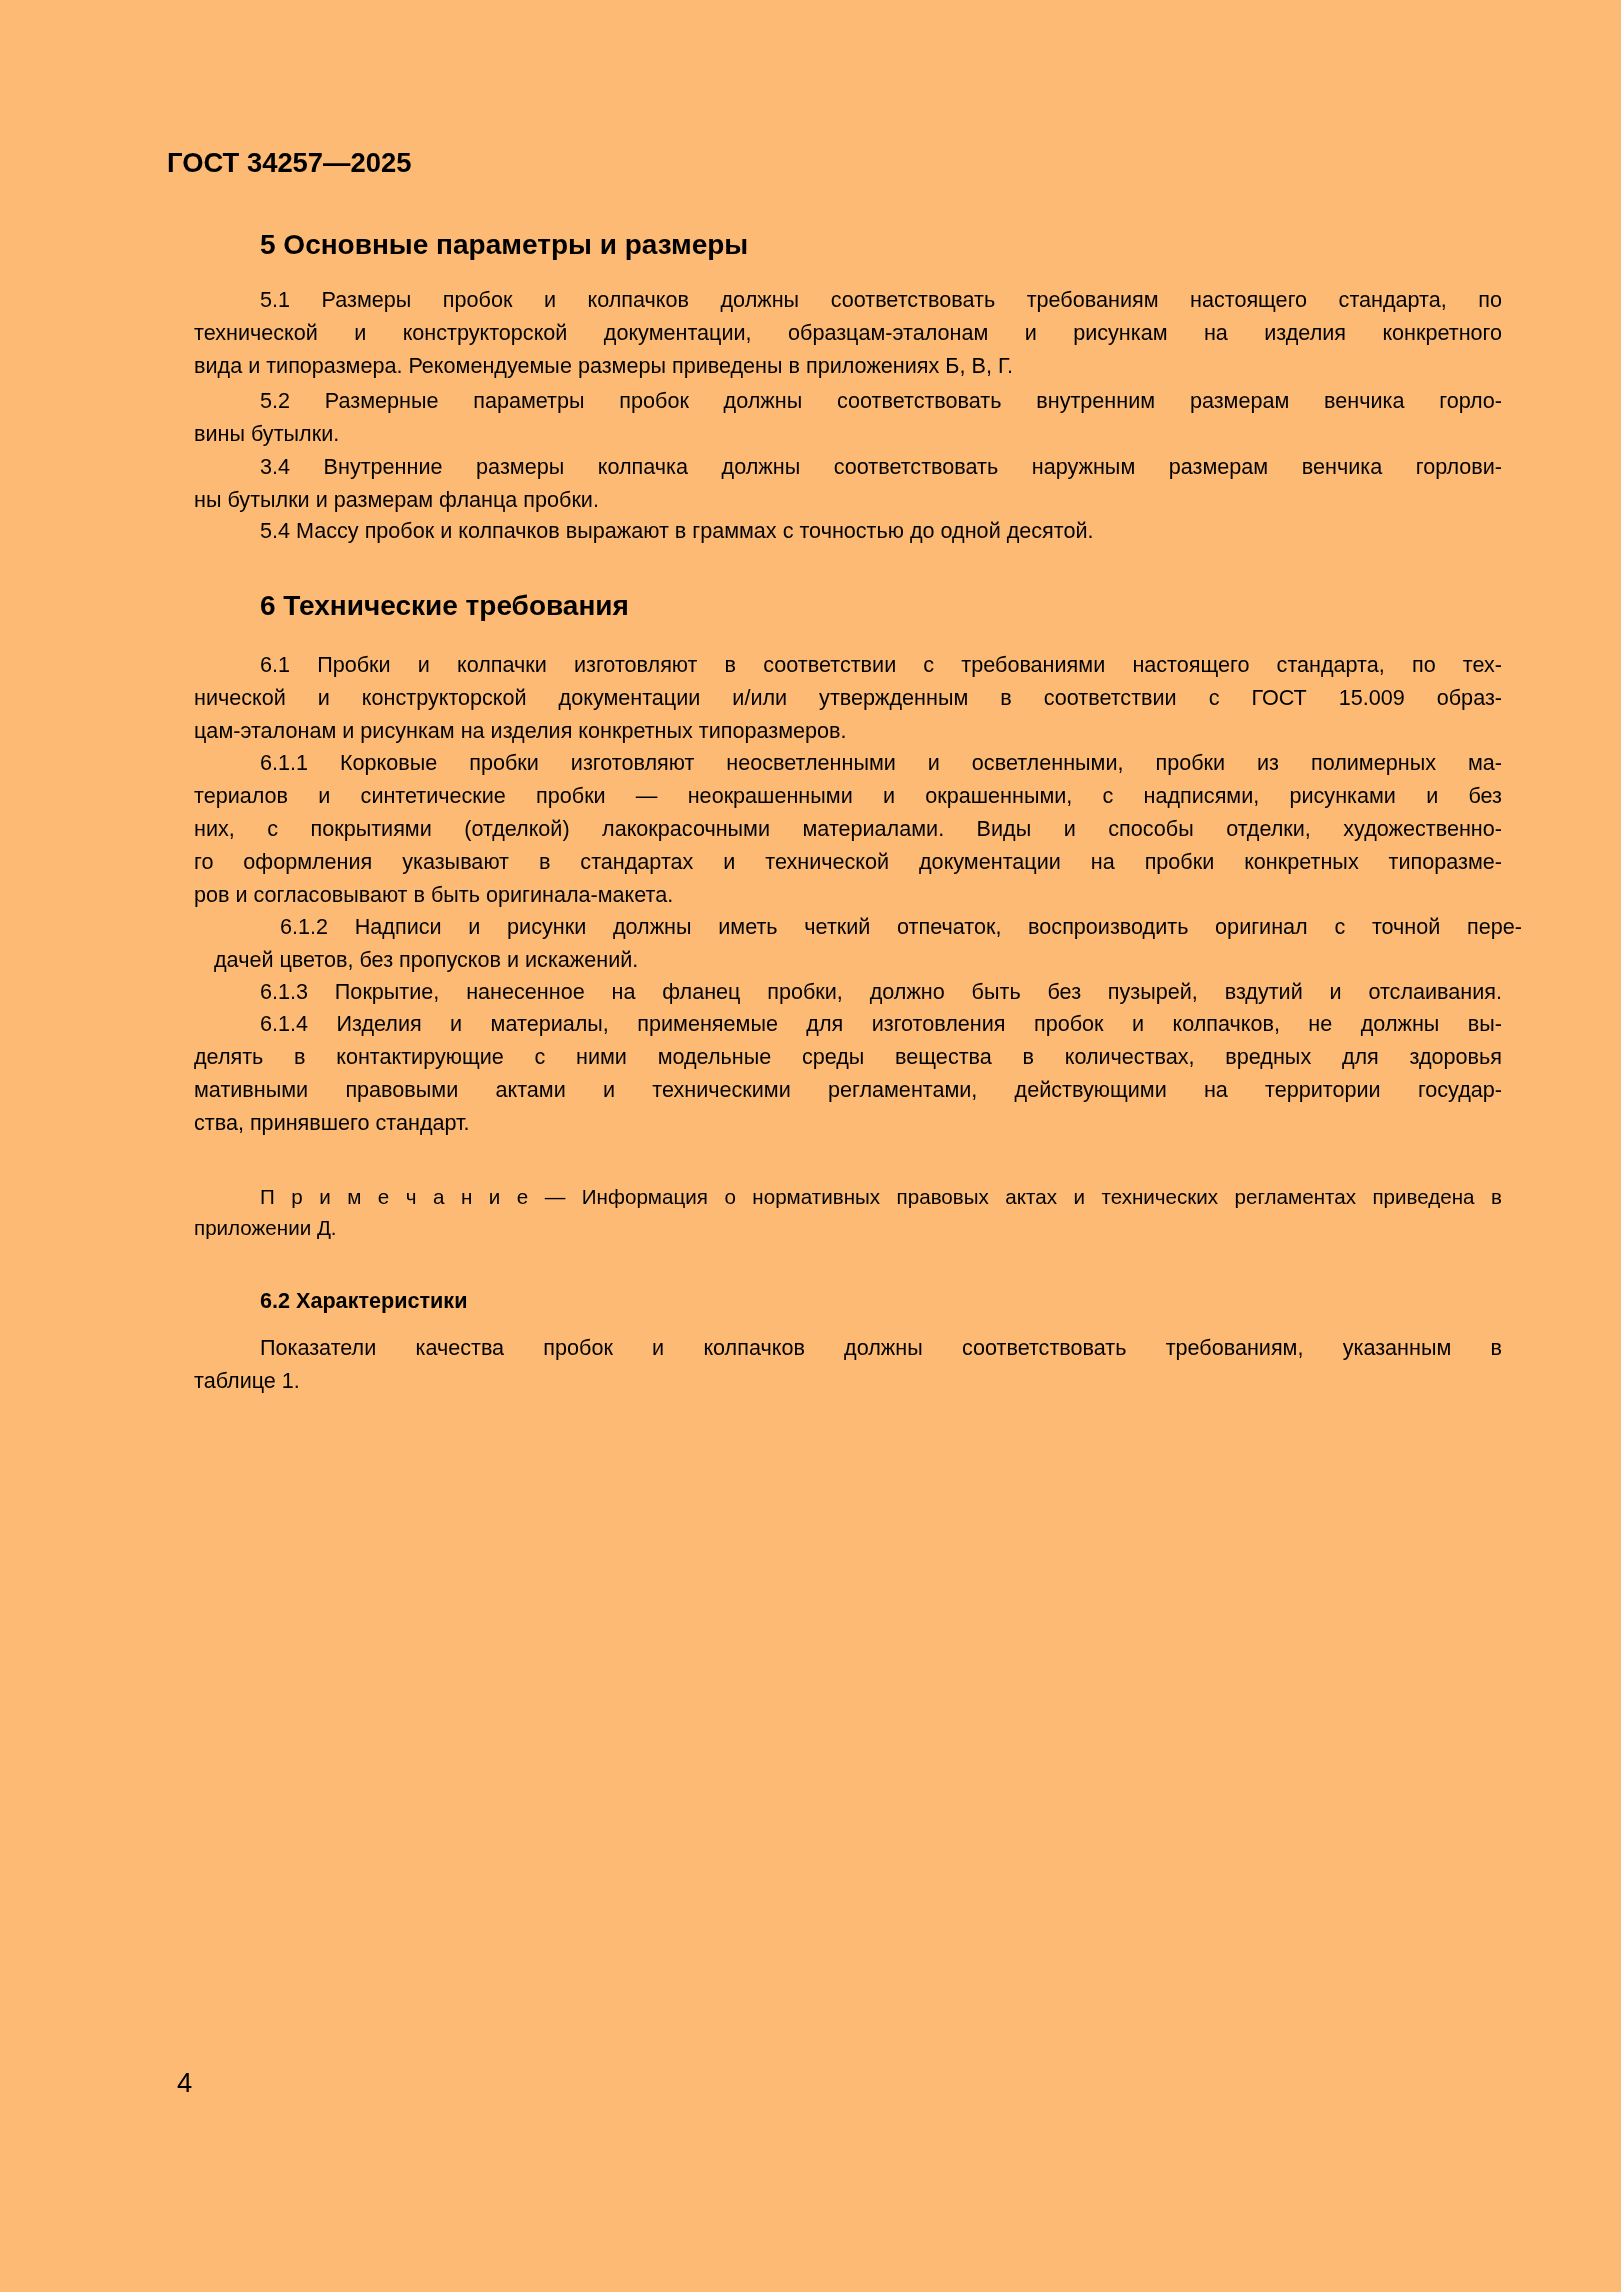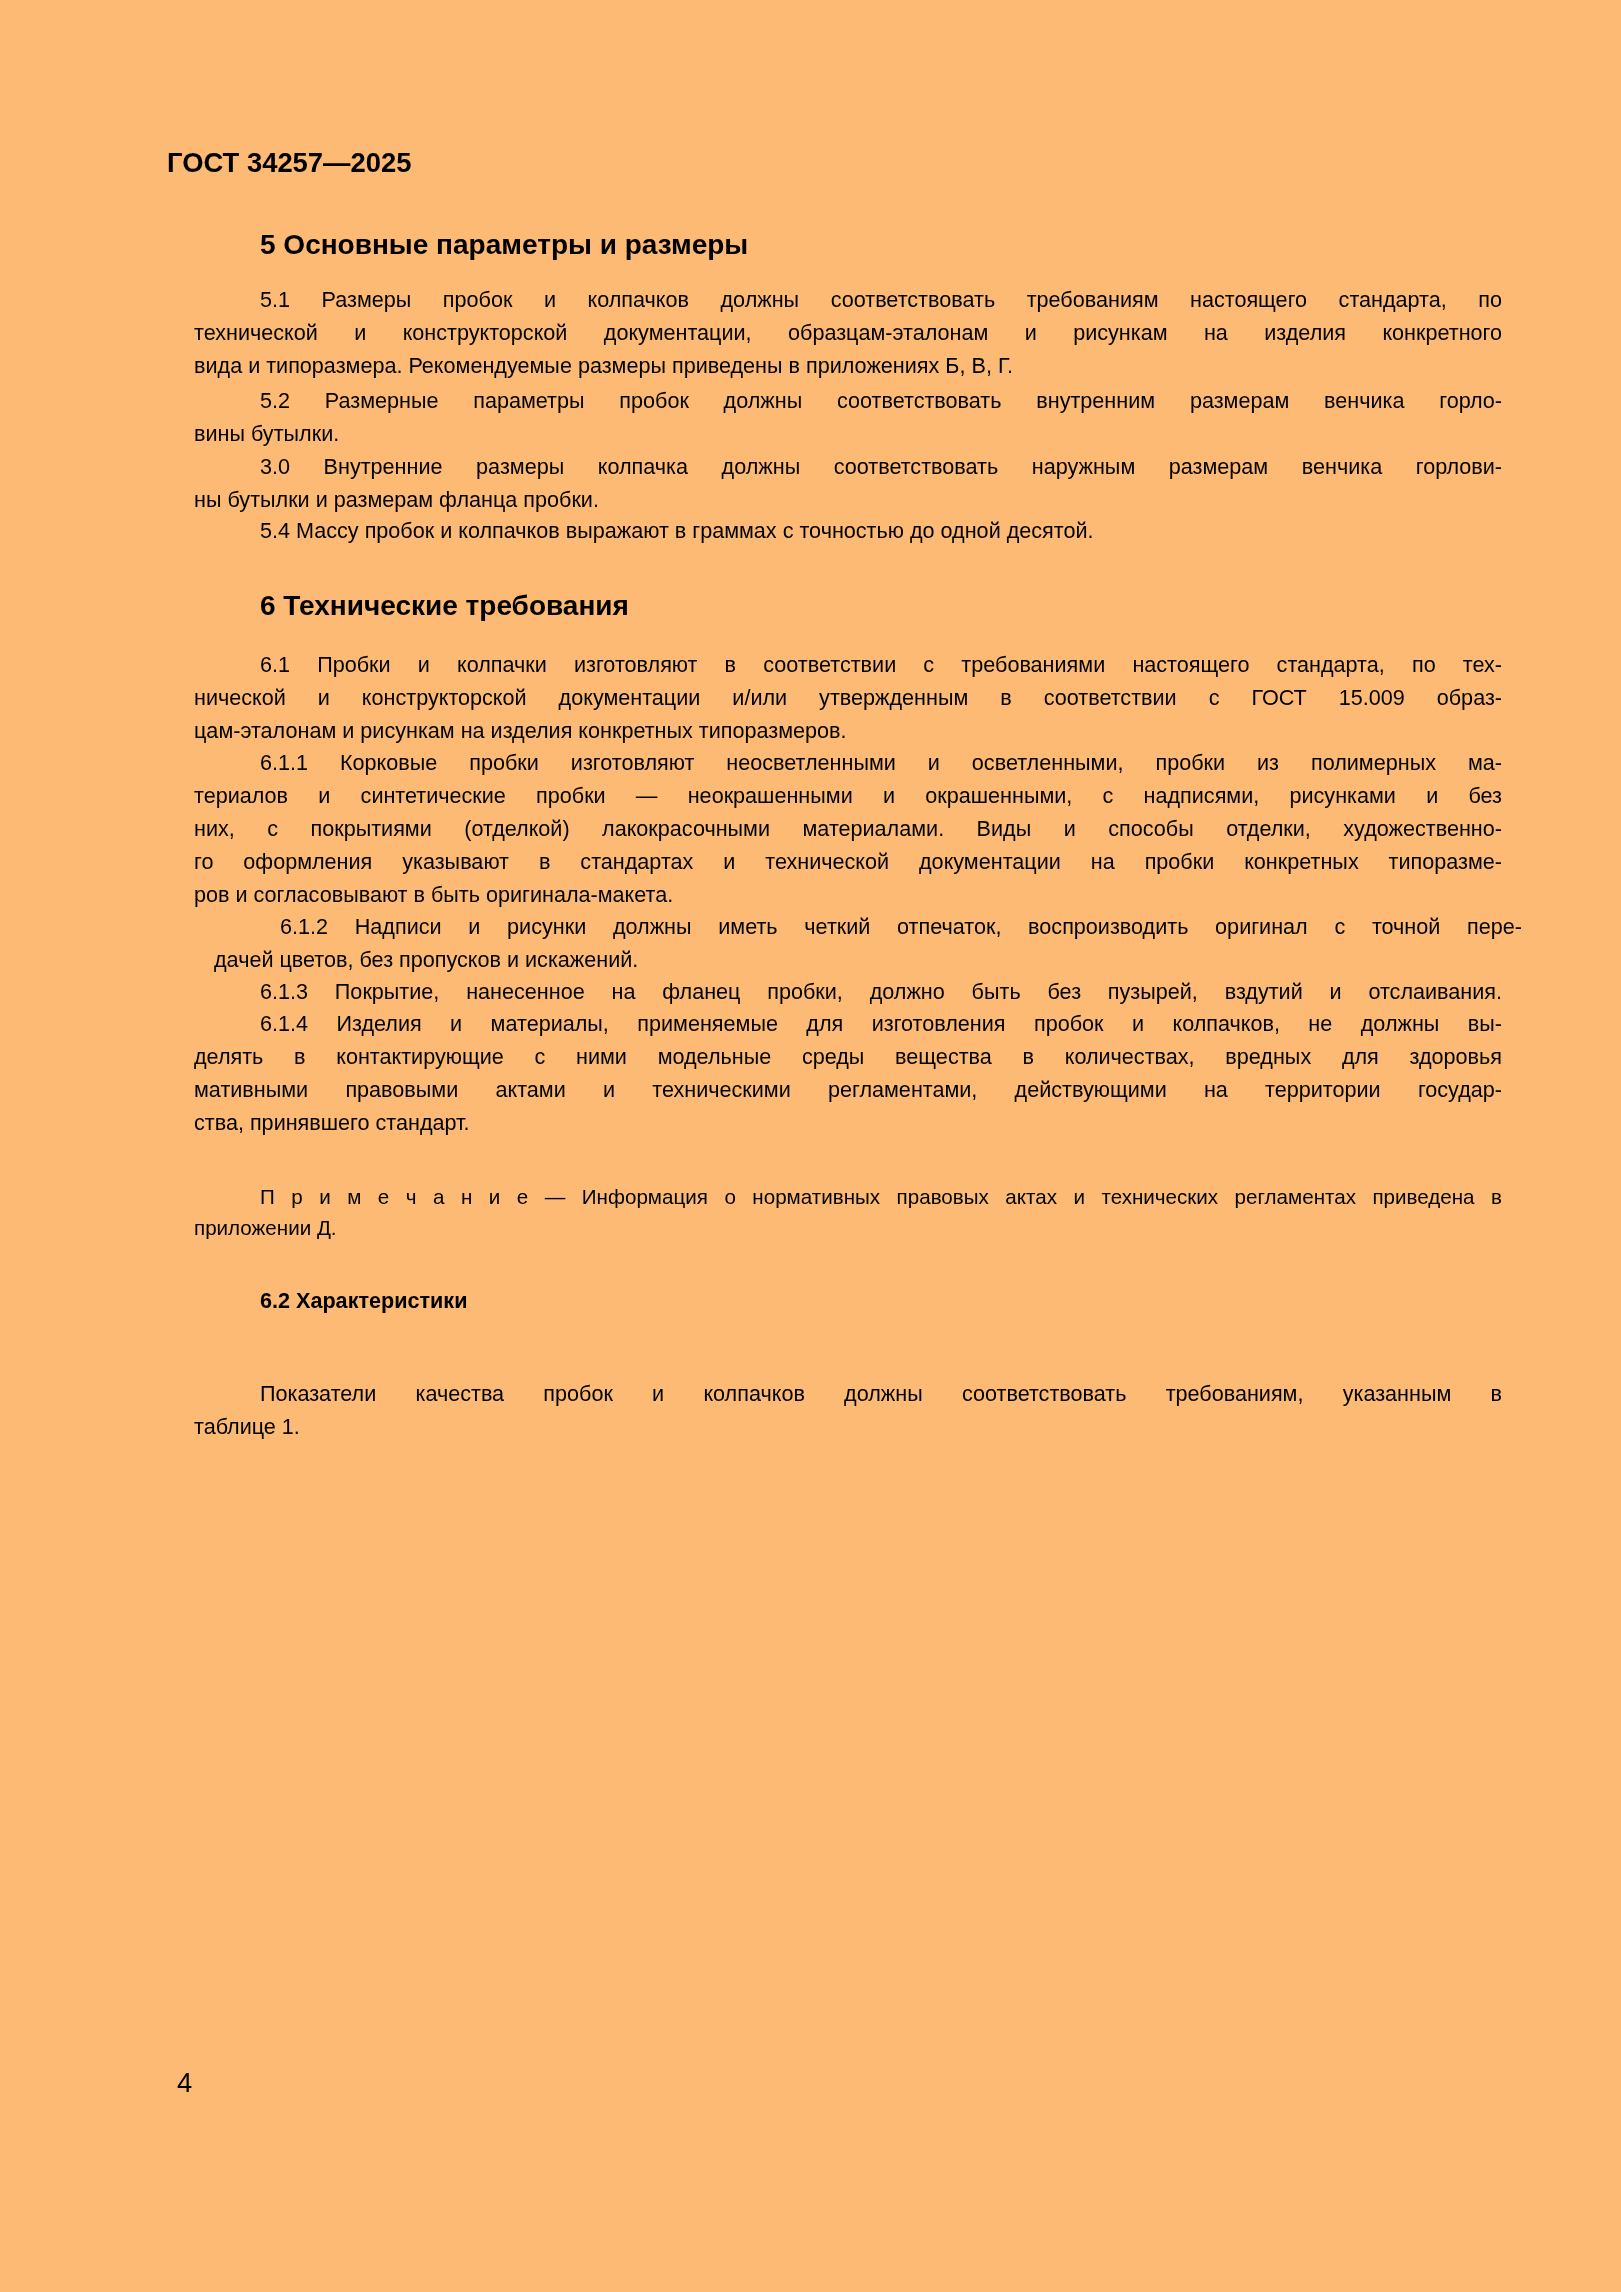--- a/index.html
+++ b/index.html
@@ -82,21 +82,21 @@
   .b-p53  { top: 450px; }
   .b-p54  { top: 514px; }
   .b-h6   { top: 590px; }
   .b-p61  { top: 648px; }
   .b-p611 { top: 746px; }
   .b-p612 { top: 910px; margin-left: 20px; }
   .b-p613 { top: 975px; }
   .b-p614 { top: 1007px; }
   .b-note { top: 1181px; }
   .b-h62  { top: 1288px; }
-  .b-p62  { top: 1331px; margin-top: 46px; }
+  .b-p62  { top: 1331px; }
 </style>
 </head>
 <body>
 
 <div class="page">
 
   <div class="doc-header">ГОСТ 34257—2025</div>
 
   <div class="content">
 
@@ -107,21 +107,21 @@
       <div class="ln">технической и конструкторской документации, образцам-эталонам и рисункам на изделия конкретного</div>
       <div class="ln end">вида и типоразмера. Рекомендуемые размеры приведены в приложениях Б, В, Г.</div>
     </div>
 
     <div class="block b-p52 para">
       <div class="ln ind">5.2 Размерные параметры пробок должны соответствовать внутренним размерам венчика горло-</div>
       <div class="ln end">вины бутылки.</div>
     </div>
 
     <div class="block b-p53 para">
-      <div class="ln ind">3.0 Внутренние размеры колпачка должны соответствовать наружным размерам венчика горлови-</div>
+      <div class="ln ind">3.4 Внутренние размеры колпачка должны соответствовать наружным размерам венчика горлови-</div>
       <div class="ln end">ны бутылки и размерам фланца пробки.</div>
     </div>
 
     <div class="block b-p54 para">
       <div class="ln ind end">5.4 Массу пробок и колпачков выражают в граммах с точностью до одной десятой.</div>
     </div>
 
     <div class="block b-h6 h-main">6 Технические требования</div>
 
     <div class="block b-p61 para">

